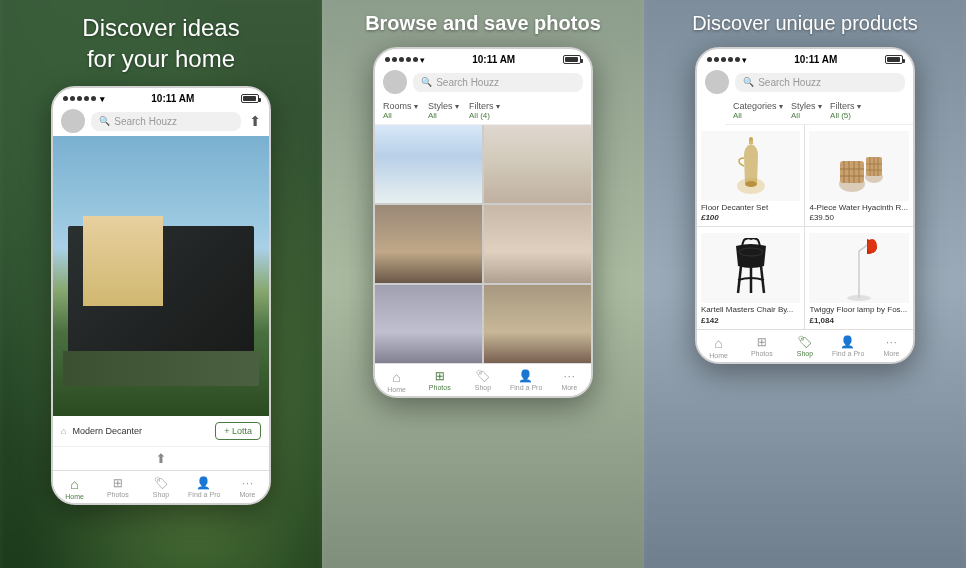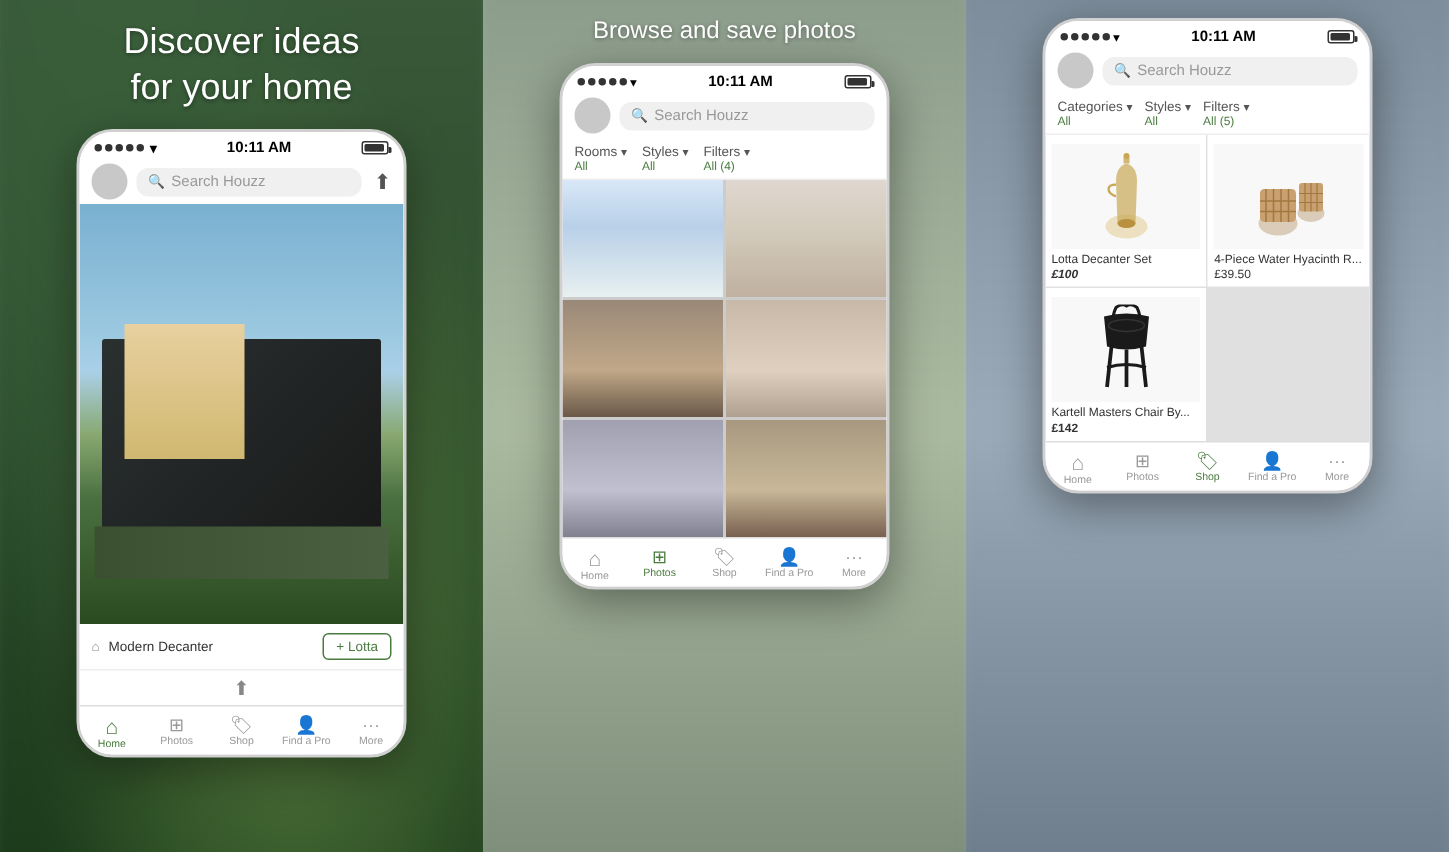--- a/index.html
+++ b/index.html
@@ -87,21 +87,21 @@
 </div>
 
 <div style="position:absolute;left:33.33%;top:0;width:33.33%;height:568px;overflow:hidden;">
   <div class="bg-center-blur"></div>
 </div>
 
 <div style="position:absolute;left:66.66%;top:0;width:33.34%;height:568px;overflow:hidden;">
   <div class="bg-right-blur"></div>
 </div>
 
-<div style="position:relative;z-index:2;width:100%;height:100%;display:flex;">
+<div style="position:relative;z-index:2;width:100%;height:100%;display:flex;justify-content:flex-end;">
 
   <div style="width:33.33%;display:flex;flex-direction:column;align-items:center;padding-top:12px;">
     <div class="column-heading large" style="white-space:pre-line;margin-bottom:12px;font-size:24px;font-weight:300;">Discover ideas
 for your home</div>
 
     <div class="phone" style="width:220px;border-radius:24px;border:2px solid #d0d0d0;">
 
       <div class="status-bar" style="padding:5px 10px 2px;background:white;">
         <div style="display:flex;align-items:center;gap:2px;">
           <div style="width:5px;height:5px;border-radius:50%;background:#333;"></div>
@@ -171,21 +171,21 @@
         </div>
         <div style="flex:1;display:flex;flex-direction:column;align-items:center;gap:1px;">
           <span style="font-size:12px;color:#999;">···</span>
           <span style="font-size:7px;color:#999;">More</span>
         </div>
       </div>
     </div>
   </div>
 
   <div style="width:33.33%;display:flex;flex-direction:column;align-items:center;padding-top:12px;">
-    <div class="column-heading medium" style="margin-bottom:12px;font-size:16px;font-weight:400;color:white;text-shadow:0 1px 3px rgba(0,0,0,0.4);">Browse and save photos</div>
+    <div class="column-heading medium" style="margin-bottom:12px;font-size:20px;font-weight:700;color:white;text-shadow:0 1px 3px rgba(0,0,0,0.4);">Browse and save photos</div>
 
     <div class="phone" style="width:220px;border-radius:24px;border:2px solid #d0d0d0;">
 
       <div style="background:white;display:flex;justify-content:space-between;align-items:center;padding:5px 10px 2px;">
         <div style="display:flex;align-items:center;gap:2px;">
           <div style="width:5px;height:5px;border-radius:50%;background:#333;"></div>
           <div style="width:5px;height:5px;border-radius:50%;background:#333;"></div>
           <div style="width:5px;height:5px;border-radius:50%;background:#333;"></div>
           <div style="width:5px;height:5px;border-radius:50%;background:#333;"></div>
           <div style="width:5px;height:5px;border-radius:50%;background:#333;"></div>
@@ -267,20 +267,21 @@
         </div>
         <div style="flex:1;display:flex;flex-direction:column;align-items:center;gap:1px;">
           <span style="font-size:12px;color:#999;">···</span>
           <span style="font-size:7px;color:#999;">More</span>
         </div>
       </div>
     </div>
   </div>
 
   <div style="width:33.34%;display:flex;flex-direction:column;align-items:center;padding-top:12px;">
+    <div class="column-heading medium" style="margin-bottom:12px;font-size:20px;font-weight:300;color:white;text-shadow:0 1px 3px rgba(0,0,0,0.4);">Discover unique products</div>
 
     <div class="phone" style="width:220px;border-radius:24px;border:2px solid #d0d0d0;">
 
       <div style="background:white;display:flex;justify-content:space-between;align-items:center;padding:5px 10px 2px;">
         <div style="display:flex;align-items:center;gap:2px;">
           <div style="width:5px;height:5px;border-radius:50%;background:#333;"></div>
           <div style="width:5px;height:5px;border-radius:50%;background:#333;"></div>
           <div style="width:5px;height:5px;border-radius:50%;background:#333;"></div>
           <div style="width:5px;height:5px;border-radius:50%;background:#333;"></div>
           <div style="width:5px;height:5px;border-radius:50%;background:#333;"></div>
@@ -296,21 +297,21 @@
       </div>
 
       <div style="background:white;display:flex;align-items:center;padding:3px 8px;gap:6px;">
         <div style="width:24px;height:24px;border-radius:50%;background:#c8c8c8;"></div>
         <div style="flex:1;background:#f0f0f0;border-radius:8px;padding:4px 8px;display:flex;align-items:center;gap:4px;">
           <span style="font-size:9px;color:#888;">🔍</span>
           <span style="font-size:10px;color:#999;">Search Houzz</span>
         </div>
       </div>
 
-      <div style="background:white;display:flex;padding:4px 8px;gap:8px;border-bottom:1px solid #eee;">
+      <div style="background:white;display:flex;padding:4px 8px;gap:8px;border-bottom:1px solid #eee;margin-left:28px;">
         <div style="display:flex;flex-direction:column;">
           <span style="font-size:9px;color:#555;">Categories <span style="font-size:8px;">▾</span></span>
           <span style="font-size:8px;color:#4a7c3f;">All</span>
         </div>
         <div style="display:flex;flex-direction:column;">
           <span style="font-size:9px;color:#555;">Styles <span style="font-size:8px;">▾</span></span>
           <span style="font-size:8px;color:#4a7c3f;">All</span>
         </div>
         <div style="display:flex;flex-direction:column;">
           <span style="font-size:9px;color:#555;">Filters <span style="font-size:8px;">▾</span></span>
@@ -324,21 +325,21 @@
           <div style="height:70px;display:flex;align-items:center;justify-content:center;background:#f8f8f8;">
             <svg width="40" height="60" viewBox="0 0 40 60">
               <ellipse cx="20" cy="50" rx="14" ry="8" fill="#d4a843" opacity="0.3"></ellipse>
               <path d="M14 48 L13 20 Q13 10 20 8 Q27 10 27 20 L26 48 Z" fill="#c8a855" opacity="0.7"></path>
               <ellipse cx="20" cy="48" rx="6" ry="3" fill="#b89040"></ellipse>
               <path d="M18 8 L18 4 Q20 2 22 4 L22 8" fill="#c8a855" opacity="0.8"></path>
               <circle cx="20" cy="3" r="2" fill="#c8a855"></circle>
               <path d="M13 30 Q8 28 8 25 Q8 22 13 22" fill="none" stroke="#c8a855" stroke-width="1.5"></path>
             </svg>
           </div>
-          <div style="font-size:8px;color:#333;margin-top:2px;line-height:1.3;">Lotta Decanter Set</div>
+          <div style="font-size:8px;color:#333;margin-top:2px;line-height:1.3;">Floor Decanter Set</div>
           <div style="font-size:8px;color:#333;font-weight:600;font-style:italic;">£100</div>
         </div>
 
         <div style="background:white;padding:6px 4px 4px;">
           <div style="height:70px;display:flex;align-items:center;justify-content:center;background:#f8f8f8;">
             <svg width="55" height="55" viewBox="0 0 55 55">
 
               <ellipse cx="20" cy="45" rx="13" ry="8" fill="#b0895a" opacity="0.4"></ellipse>
               <rect x="8" y="22" width="24" height="22" rx="3" fill="#c9a070"></rect>
               <line x1="12" y1="22" x2="12" y2="44" stroke="#a07840" stroke-width="1"></line>
@@ -371,20 +372,35 @@
               <path d="M35 28 L38 55" stroke="#1a1a1a" stroke-width="2.5"></path>
               <path d="M12 42 Q25 38 38 42" fill="none" stroke="#1a1a1a" stroke-width="2"></path>
               <ellipse cx="25" cy="14" rx="12" ry="4" fill="none" stroke="#333" stroke-width="1"></ellipse>
               <path d="M16 8 Q17 4 18 2 Q22 -1 25 1 Q28 -1 32 2 Q33 4 34 8" fill="none" stroke="#1a1a1a" stroke-width="2"></path>
             </svg>
           </div>
           <div style="font-size:8px;color:#333;margin-top:2px;line-height:1.3;">Kartell Masters Chair By...</div>
           <div style="font-size:8px;color:#333;font-weight:700;">£142</div>
         </div>
 
+        <div style="background:white;padding:6px 4px 4px;">
+          <div style="height:70px;display:flex;align-items:center;justify-content:center;background:#f8f8f8;">
+            <svg width="40" height="65" viewBox="0 0 40 65">
+
+              <ellipse cx="20" cy="62" rx="12" ry="3" fill="#e0e0e0"></ellipse>
+              <line x1="20" y1="62" x2="20" y2="15" stroke="#ccc" stroke-width="1.5"></line>
+              <path d="M20 15 Q28 10 32 5" stroke="#ccc" stroke-width="1.5" fill="none"></path>
+
+              <path d="M28 3 Q36 5 38 12 Q36 18 28 18 Z" fill="#cc2200"></path>
+              <ellipse cx="33" cy="10" rx="5" ry="7" fill="#dd3311"></ellipse>
+            </svg>
+          </div>
+          <div style="font-size:8px;color:#333;margin-top:2px;line-height:1.3;">Twiggy Floor lamp by Fos...</div>
+          <div style="font-size:8px;color:#333;font-weight:600;">£1,084</div>
+        </div>
       </div>
 
       <div style="background:white;border-top:1px solid #ddd;display:flex;padding:5px 0 3px;">
         <div style="flex:1;display:flex;flex-direction:column;align-items:center;gap:1px;">
           <span style="font-size:14px;color:#999;">⌂</span>
           <span style="font-size:7px;color:#999;">Home</span>
         </div>
         <div style="flex:1;display:flex;flex-direction:column;align-items:center;gap:1px;">
           <span style="font-size:12px;color:#999;">⊞</span>
           <span style="font-size:7px;color:#999;">Photos</span>

